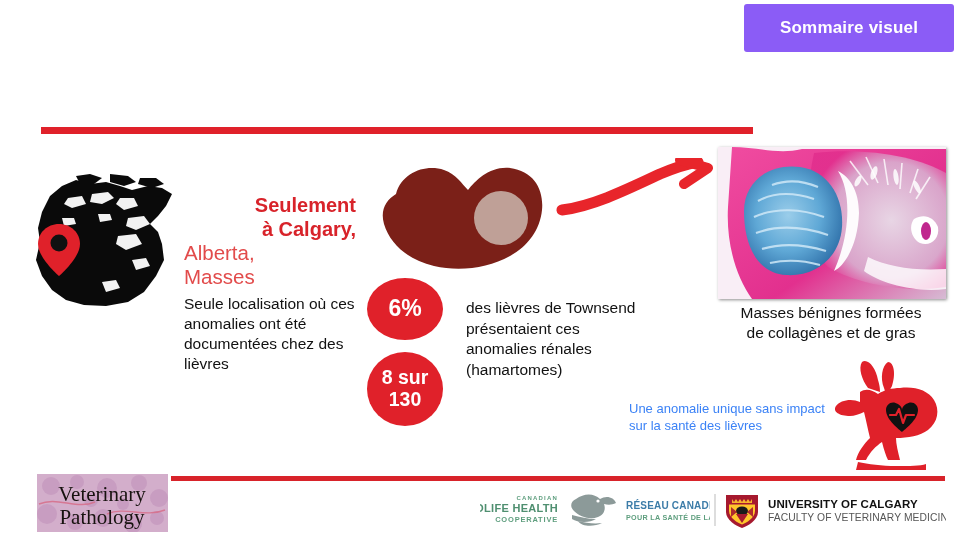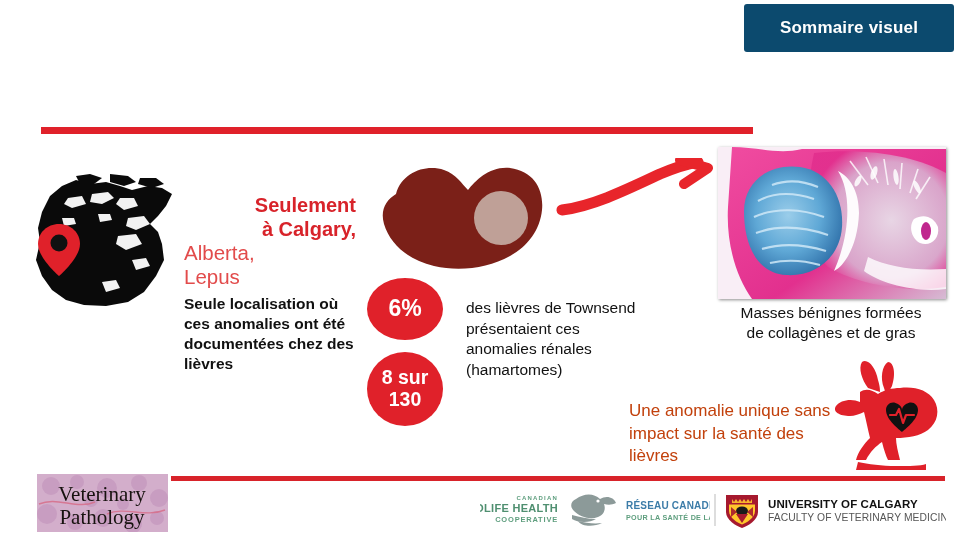--- a/index.html
+++ b/index.html
@@ -2,40 +2,40 @@
 <html><head>
 <meta charset="utf-8">
 <style>
   html,body{margin:0;padding:0;background:#fff;}
   body{width:960px;height:540px;overflow:hidden;position:relative;
        font-family:"Liberation Sans","DejaVu Sans",sans-serif;color:#000;}
   .slide{position:relative;width:960px;height:540px;background:#fff;}
 
   
   .badge{position:absolute;left:744px;top:4px;width:210px;height:48px;
-         background:#0c4a6e;border-radius:3px;display:flex;align-items:center;
+         background:#8b5cf6;border-radius:3px;display:flex;align-items:center;
          justify-content:center;}
   .badge-label{color:#fff;font-size:17px;font-weight:bold;letter-spacing:.2px;}
 
   
   .title{position:absolute;left:44px;top:42px;width:720px;
          font-size:31.5px;font-weight:bold;line-height:1.28;color:#0d0d0d;
          letter-spacing:-.2px;}
   .title-rule{position:absolute;left:41px;top:127px;width:712px;height:7px;
               background:#E0212A;}
 
   
   .map-wrap{position:absolute;left:32px;top:172px;width:150px;height:135px;}
   .map-wrap svg{display:block;width:150px;height:135px;}
 
   
   .leftcol{position:absolute;left:184px;top:194px;width:172px;}
   .lc-bold{font-size:20px;font-weight:bold;color:#D8232A;line-height:1.18;text-align:right;}
   .lc-reg{font-size:20.5px;font-weight:normal;color:#E24B4B;line-height:1.18;}
-  .lc-body{font-size:15.5px;color:#111;line-height:1.30;margin-top:4px;font-weight:bold;}
+  .lc-body{font-size:15.5px;color:#111;line-height:1.30;margin-top:4px;}
 
   
   .kidney{position:absolute;left:368px;top:160px;width:200px;height:115px;}
   .kidney svg{display:block;}
 
   
   .arrow{position:absolute;left:556px;top:158px;width:170px;height:70px;}
   .arrow svg{display:block;}
 
   
@@ -51,21 +51,21 @@
 
   
   .histo{position:absolute;left:718px;top:147px;width:228px;height:152px;
          box-shadow:1px 1px 3px rgba(0,0,0,.45);overflow:hidden;}
   .histo svg{display:block;}
   .histo-cap{position:absolute;left:700px;top:303px;width:262px;text-align:center;
              font-size:15.5px;line-height:1.32;color:#111;}
 
   
   .note{position:absolute;left:629px;top:400px;width:210px;
-        font-size:17px;line-height:1.33;color:#c2410c;}
+        font-size:13px;line-height:1.33;color:#3b82f6;}
   .hare{position:absolute;left:822px;top:358px;width:128px;height:112px;}
   .hare svg{display:block;}
 
   
   .vp-logo{position:absolute;left:37px;top:474px;width:131px;height:58px;
            background:#0f766e;overflow:hidden;}
   .vp-logo svg{display:block;}
   .footer-rule{position:absolute;left:171px;top:476px;width:774px;height:5px;
                background:#D8232A;}
   .citation{position:absolute;left:178px;top:486px;width:290px;
@@ -116,21 +116,21 @@
                  C48 61 39 52 27 52 Z" fill="#E0212A"></path>
         <circle cx="27" cy="71" r="8.5" fill="#111"></circle>
       </g>
     </svg>
   </div>
 
   <div class="leftcol">
     <div class="lc-bold">Seulement</div>
     <div class="lc-bold">à Calgary,</div>
     <div class="lc-reg">Alberta,</div>
-    <div class="lc-reg">Lepus</div>
+    <div class="lc-reg">Masses</div>
     <div class="lc-body">Seule localisation où ces anomalies ont été documentées chez des lièvres</div>
   </div>
 
   <div class="kidney">
     <svg width="200" height="115" viewBox="0 0 200 115" xmlns="http://www.w3.org/2000/svg">
       <path d="M28 34 C34 12 58 4 76 10 C88 14 94 24 100 30 C108 20 122 6 142 8
                C166 11 176 30 174 50 C172 70 160 86 142 96 C120 108 92 112 66 106
                C40 100 22 84 16 64 C12 50 18 40 28 34 Z" fill="#7B2018"></path>
       <circle cx="133" cy="58" r="27" fill="#BFA097"></circle>
     </svg>

